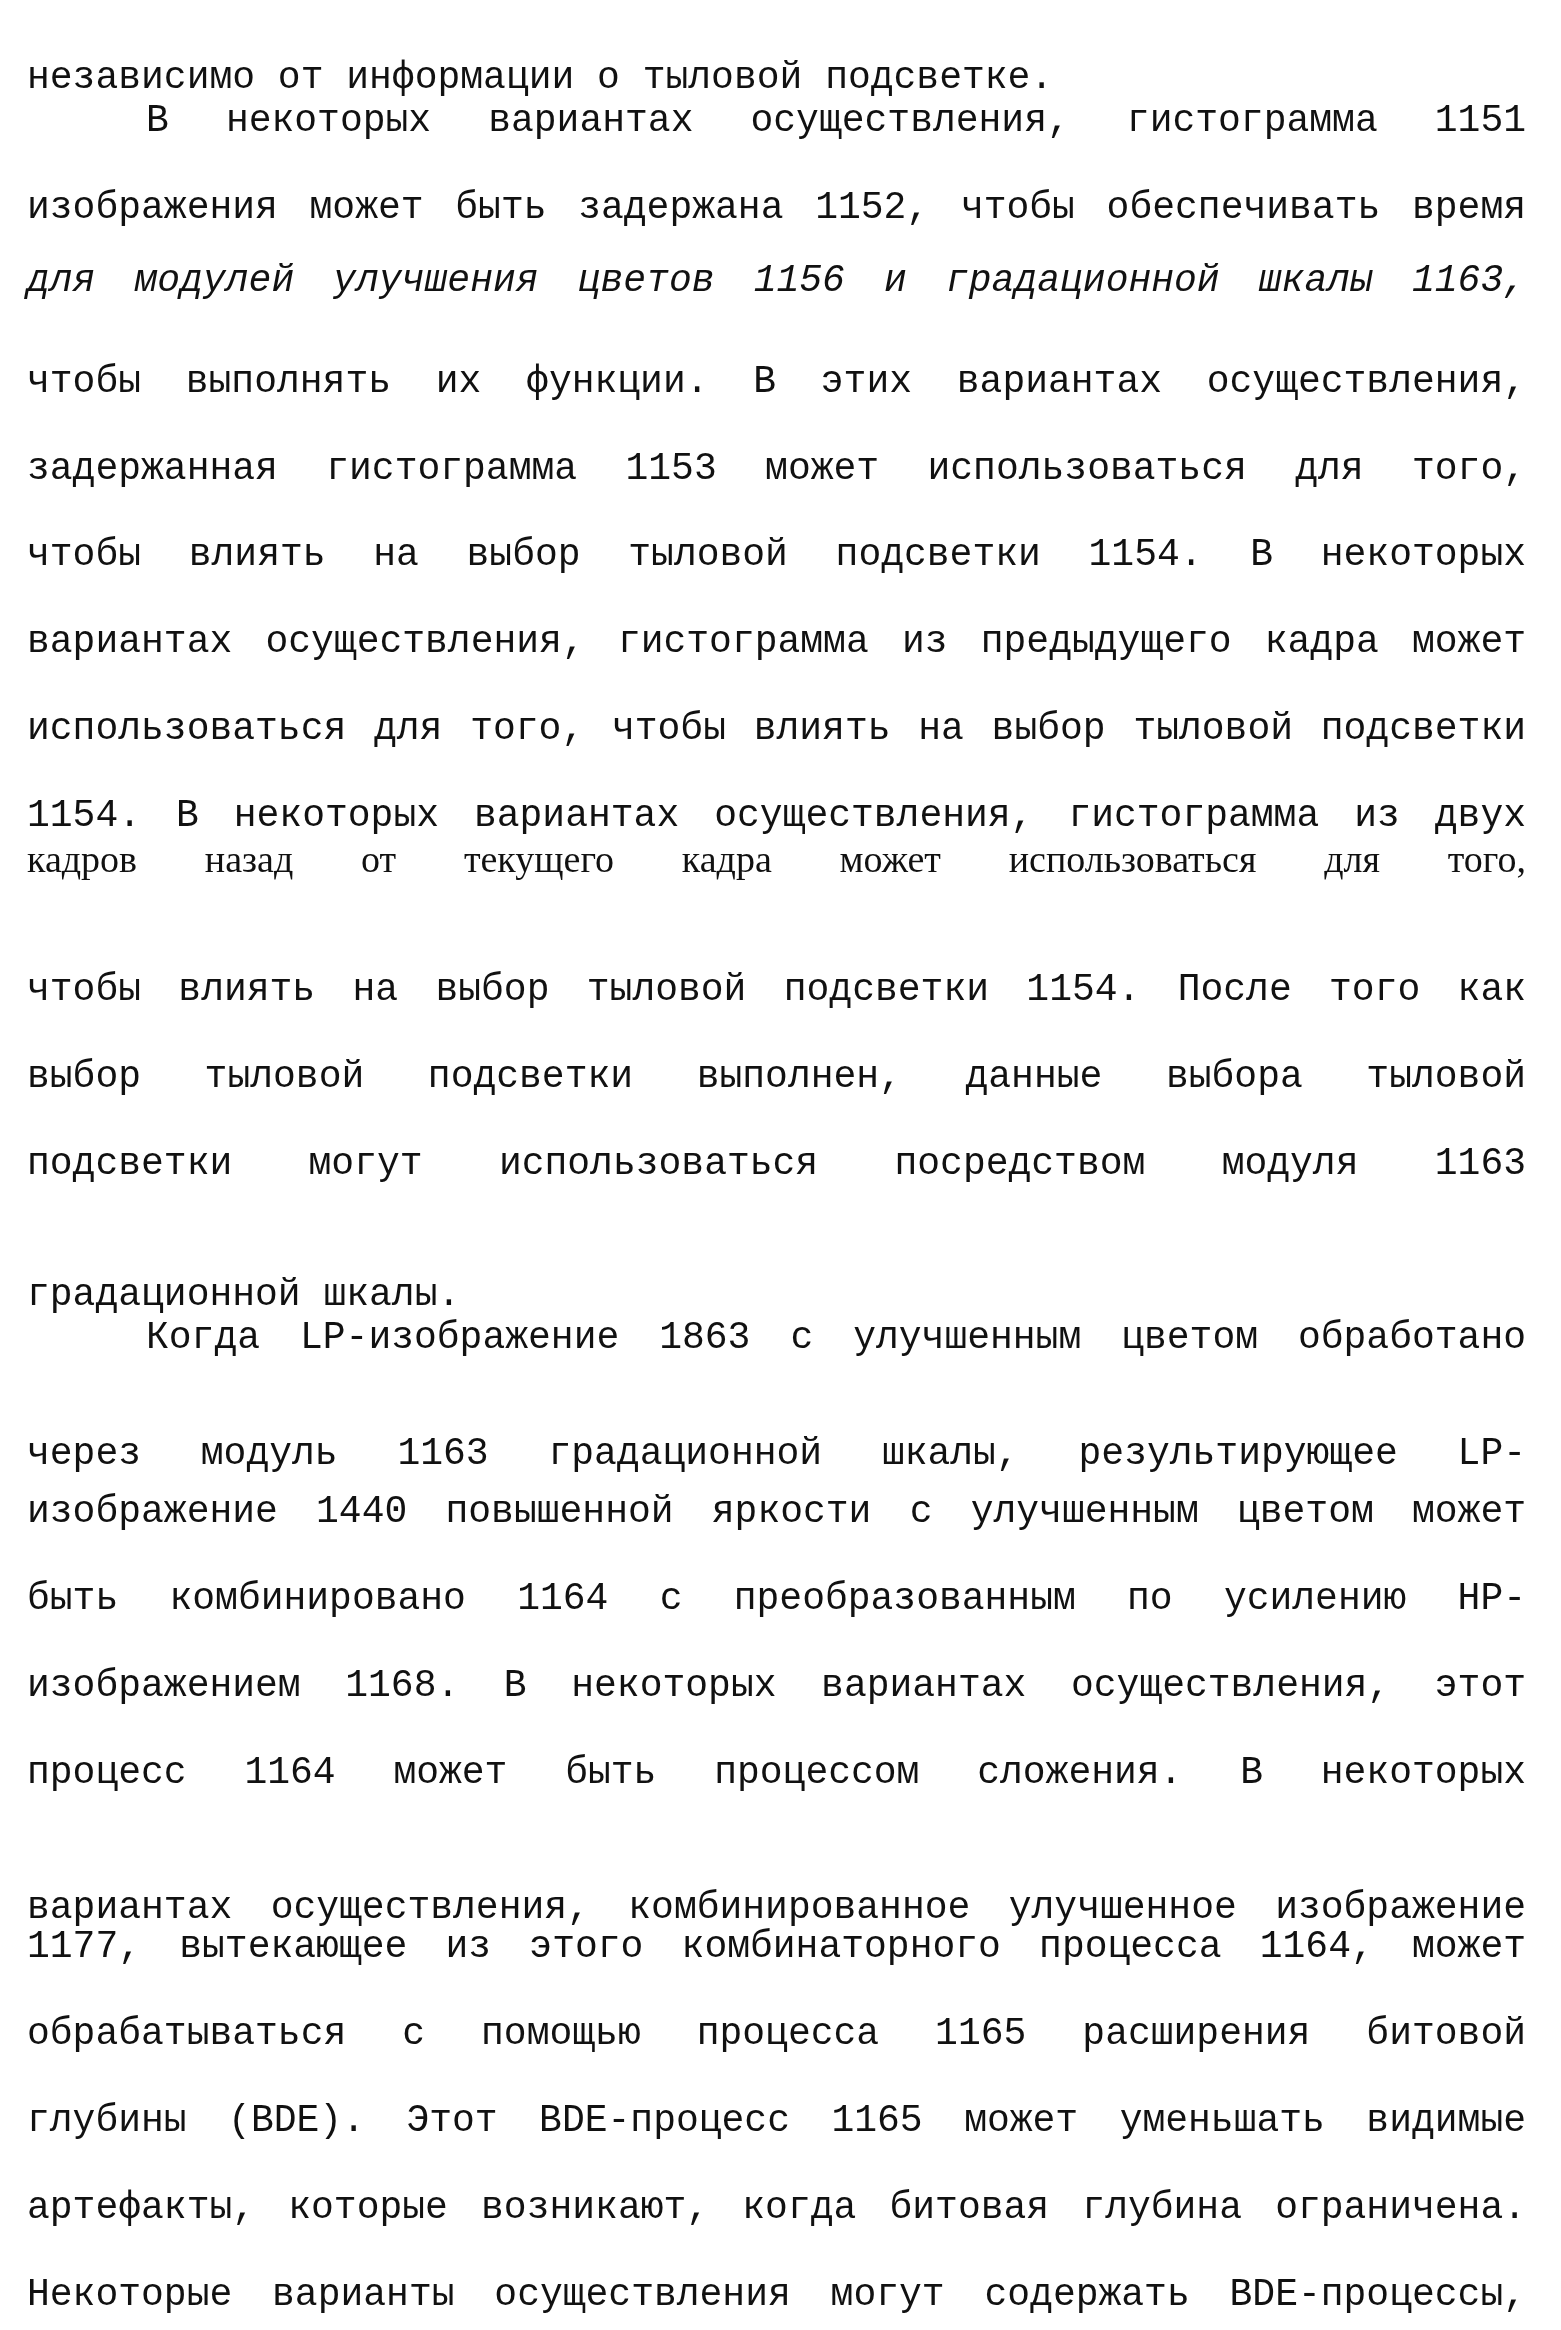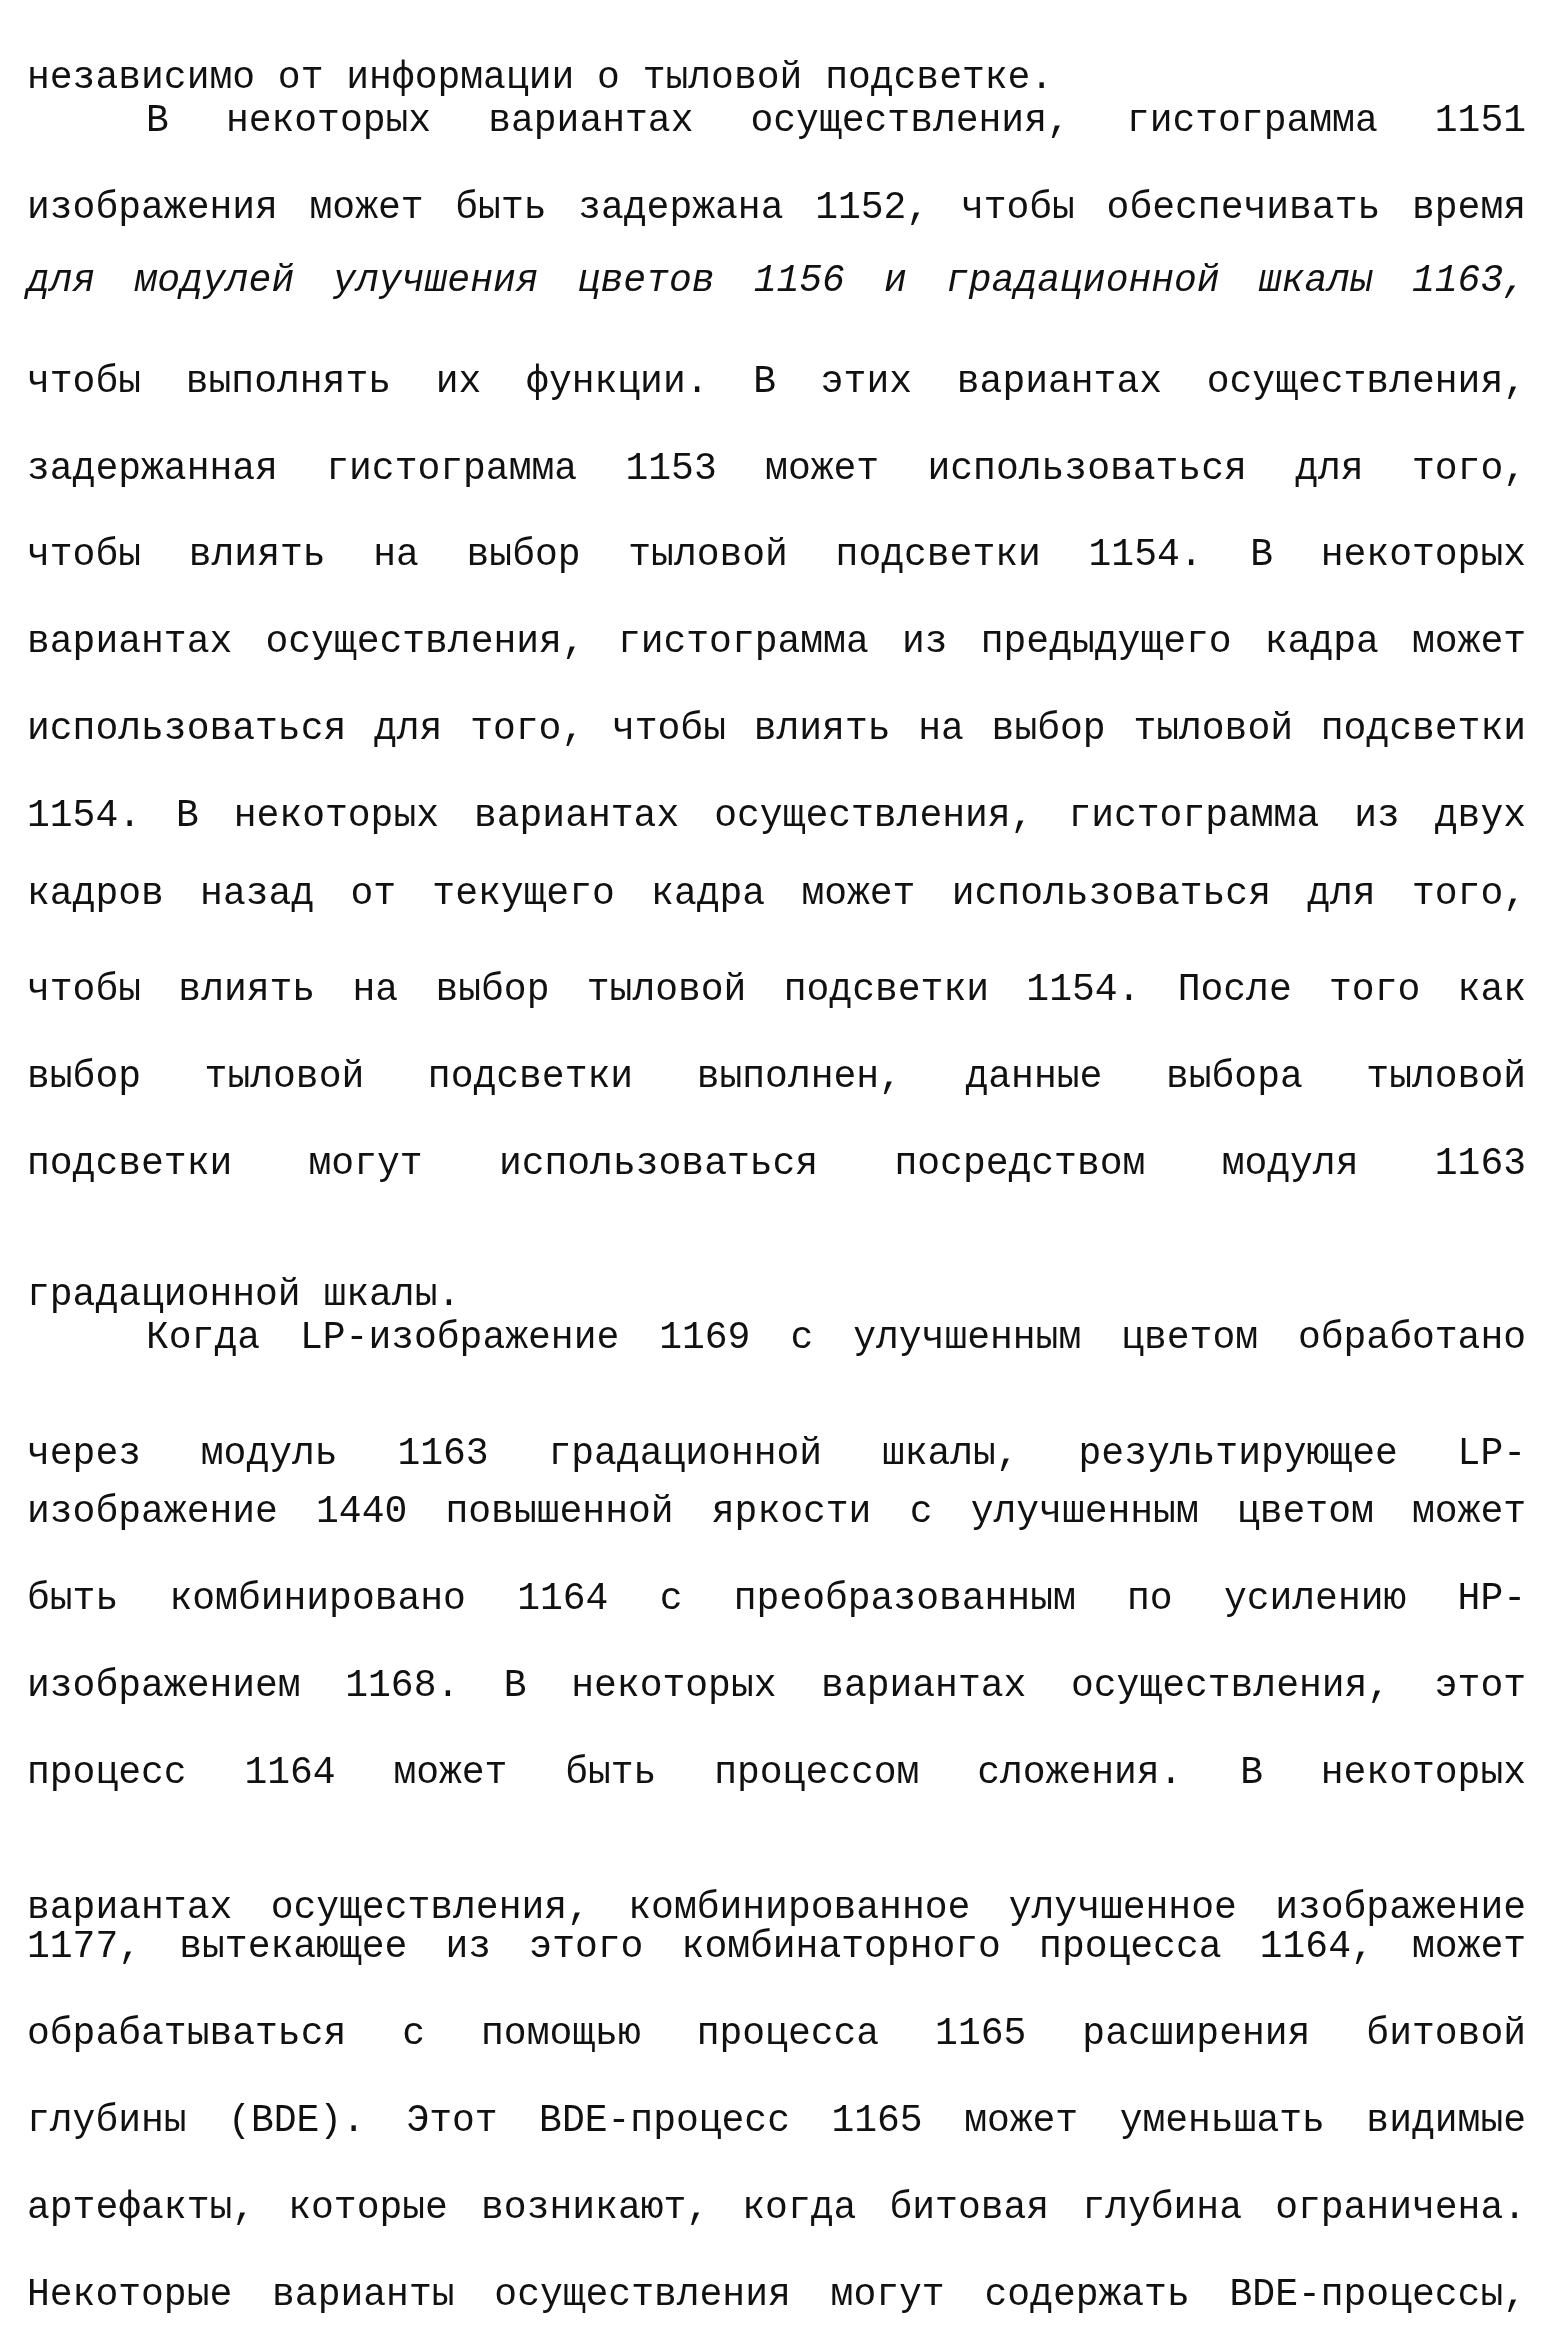--- a/index.html
+++ b/index.html
@@ -24,26 +24,26 @@
     <div class="line last" style="top: 10.7px;">независимо от информации о тыловой подсветке.</div>
     <div class="line indent" style="top: 98px;">В некоторых вариантах осуществления, гистограмма 1151</div>
     <div class="line" style="top: 185px;">изображения может быть задержана 1152, чтобы обеспечивать время</div>
     <div class="line" style="top: 258px; font-style: italic;">для модулей улучшения цветов 1156 и градационной шкалы 1163,</div>
     <div class="line" style="top: 359px;">чтобы выполнять их функции. В этих вариантах осуществления,</div>
     <div class="line" style="top: 446px;">задержанная гистограмма 1153 может использоваться для того,</div>
     <div class="line" style="top: 532px;">чтобы влиять на выбор тыловой подсветки 1154. В некоторых</div>
     <div class="line" style="top: 619px;">вариантах осуществления, гистограмма из предыдущего кадра может</div>
     <div class="line" style="top: 706px;">использоваться для того, чтобы влиять на выбор тыловой подсветки</div>
     <div class="line" style="top: 793px;">1154. В некоторых вариантах осуществления, гистограмма из двух</div>
-    <div class="line" style="top: 871px;">кадров назад от текущего кадра может использоваться для того,</div>
+    <div class="line" style="top: 836px; font-family: Liberation Serif, serif;">кадров назад от текущего кадра может использоваться для того,</div>
     <div class="line" style="top: 967px;">чтобы влиять на выбор тыловой подсветки 1154. После того как</div>
     <div class="line" style="top: 1054px;">выбор тыловой подсветки выполнен, данные выбора тыловой</div>
     <div class="line" style="top: 1141px;">подсветки могут использоваться посредством модуля 1163</div>
     <div class="line last" style="top: 1228px;">градационной шкалы.</div>
-    <div class="line indent" style="top: 1315px;">Когда LP-изображение 1169 с улучшенным цветом обработано</div>
+    <div class="line indent" style="top: 1315px;">Когда LP-изображение 1863 с улучшенным цветом обработано</div>
     <div class="line" style="top: 1402px; margin-top: 29px;">через модуль 1163 градационной шкалы, результирующее LP-</div>
     <div class="line" style="top: 1489px;">изображение 1440 повышенной яркости с улучшенным цветом может</div>
     <div class="line" style="top: 1576px;">быть комбинировано 1164 с преобразованным по усилению HP-</div>
     <div class="line" style="top: 1663px;">изображением 1168. В некоторых вариантах осуществления, этот</div>
     <div class="line" style="top: 1750px;">процесс 1164 может быть процессом сложения. В некоторых</div>
     <div class="line" style="top: 1837px; margin-top: 48px;">вариантах осуществления, комбинированное улучшенное изображение</div>
     <div class="line" style="top: 1924px;">1177, вытекающее из этого комбинаторного процесса 1164, может</div>
     <div class="line" style="top: 2011px;">обрабатываться с помощью процесса 1165 расширения битовой</div>
     <div class="line" style="top: 2098px;">глубины (BDE). Этот BDE-процесс 1165 может уменьшать видимые</div>
     <div class="line" style="top: 2185px;">артефакты, которые возникают, когда битовая глубина ограничена.</div>

